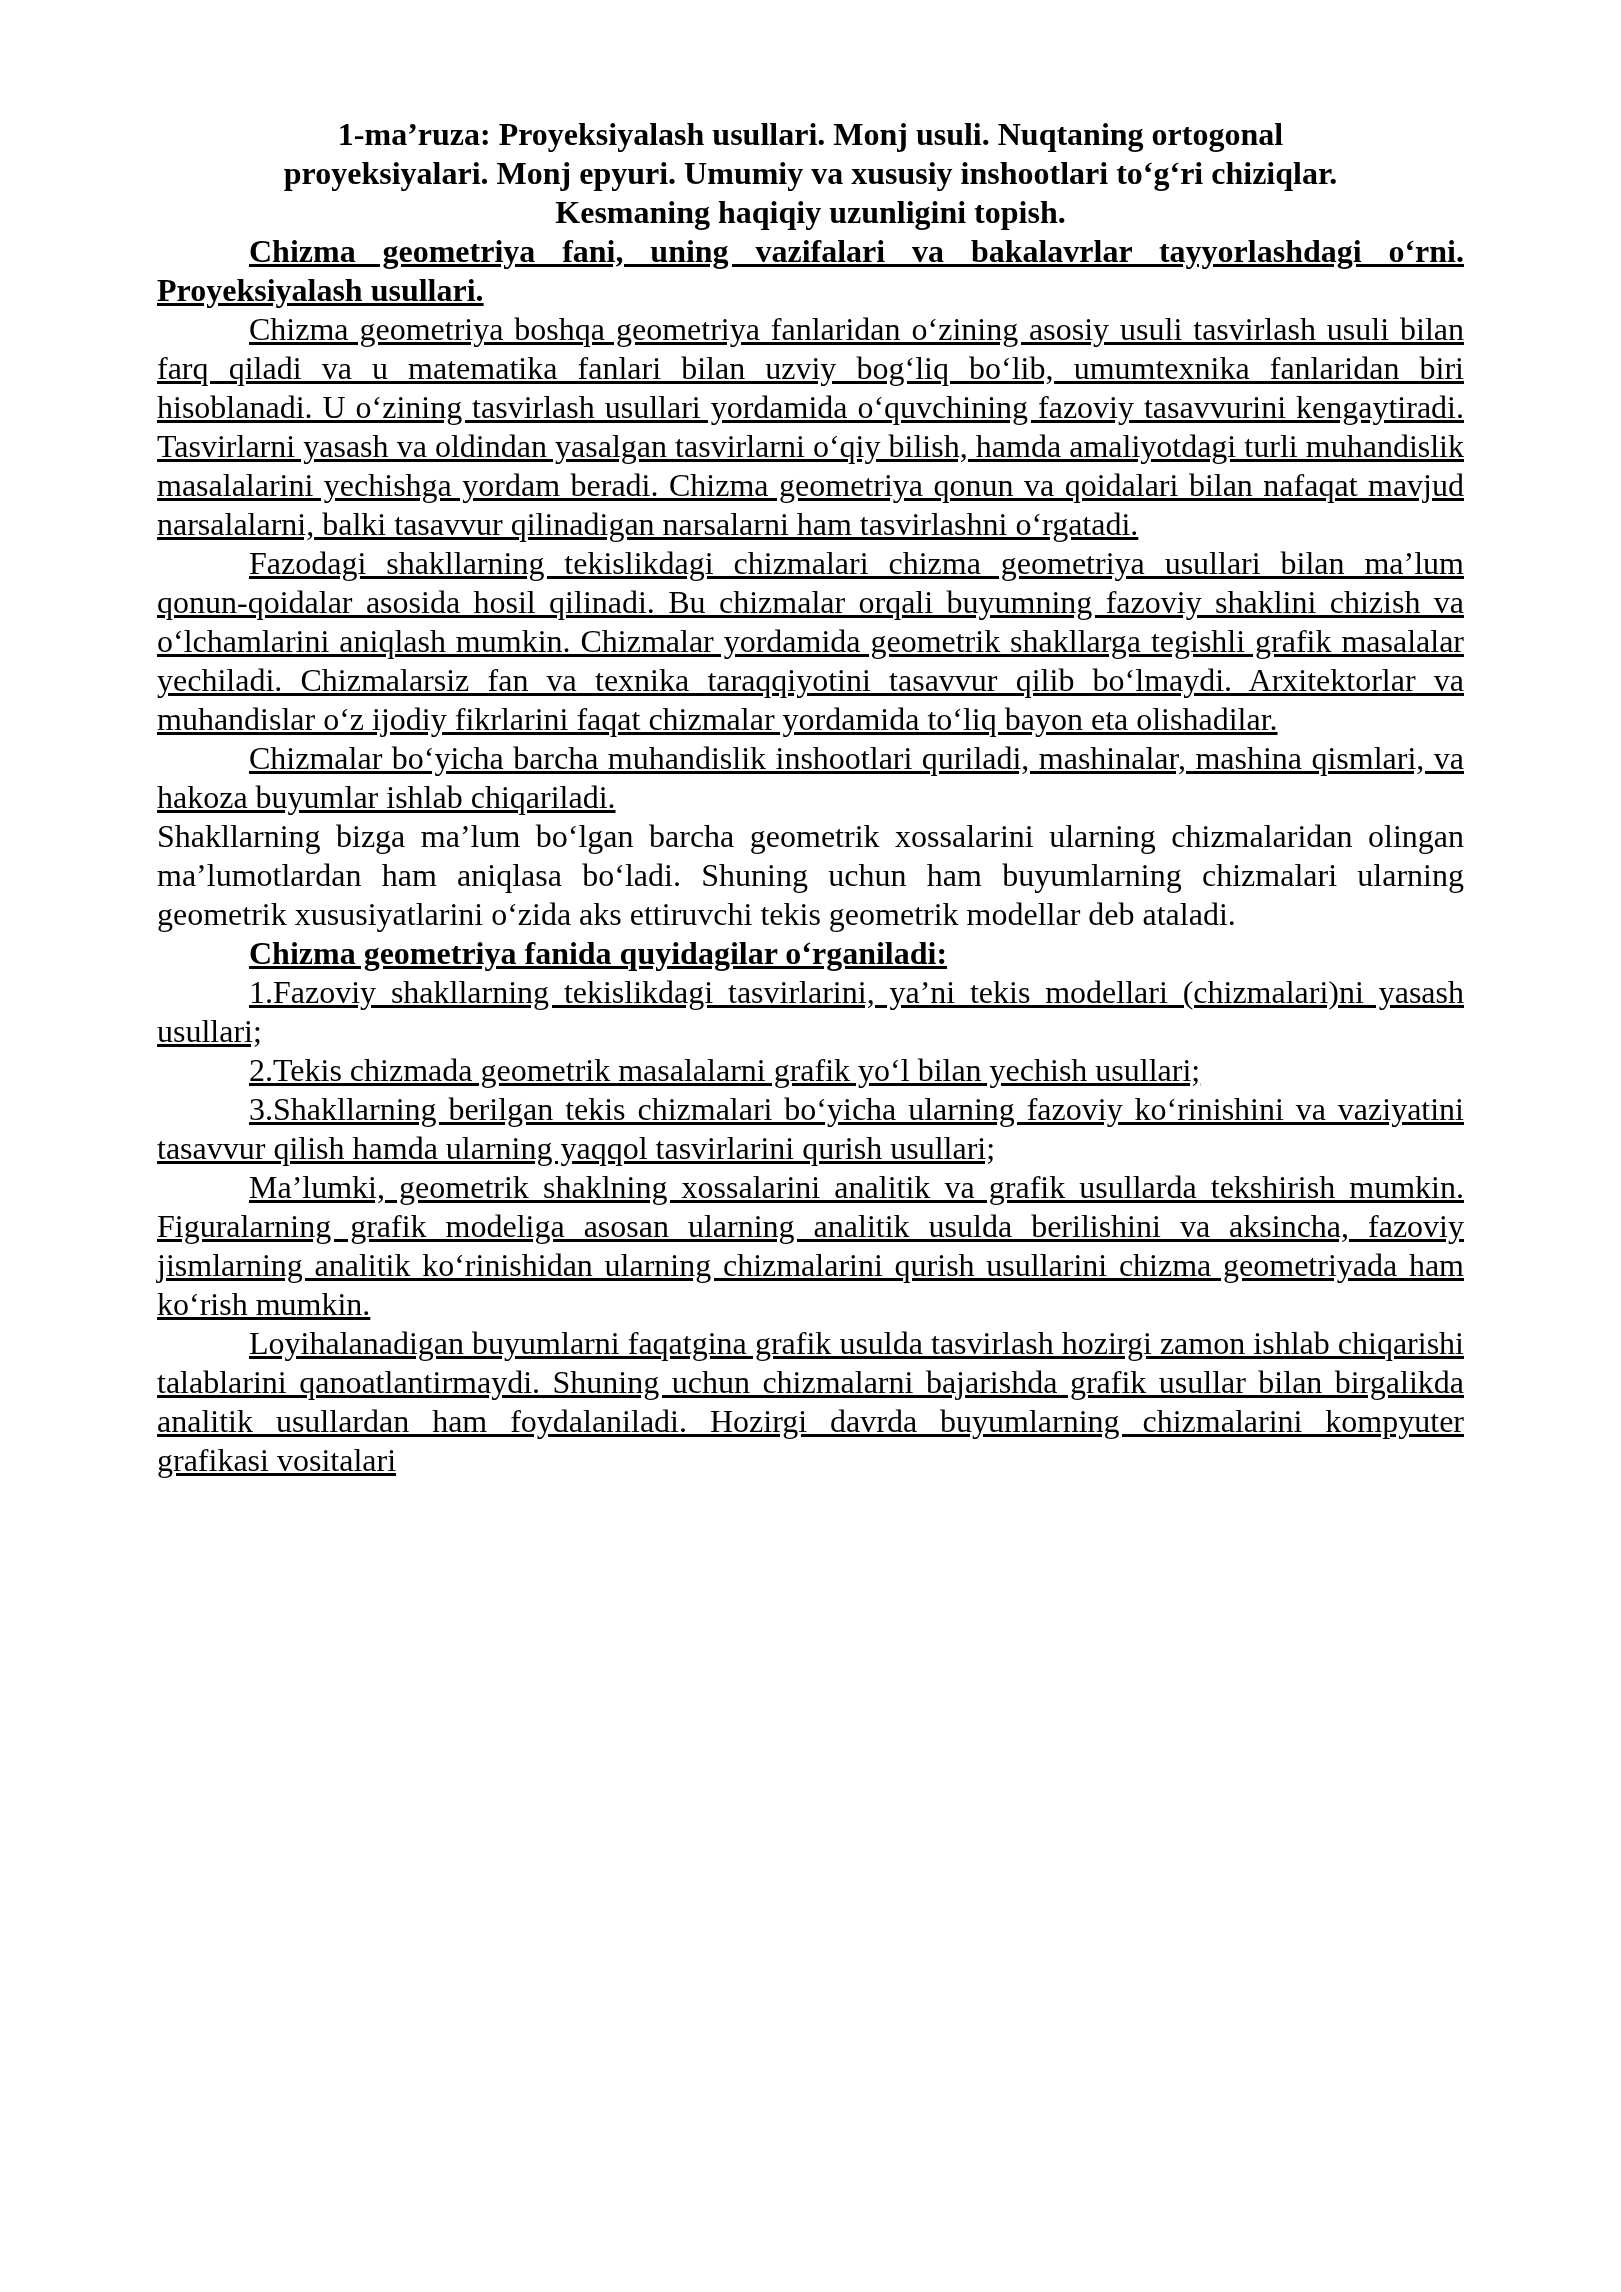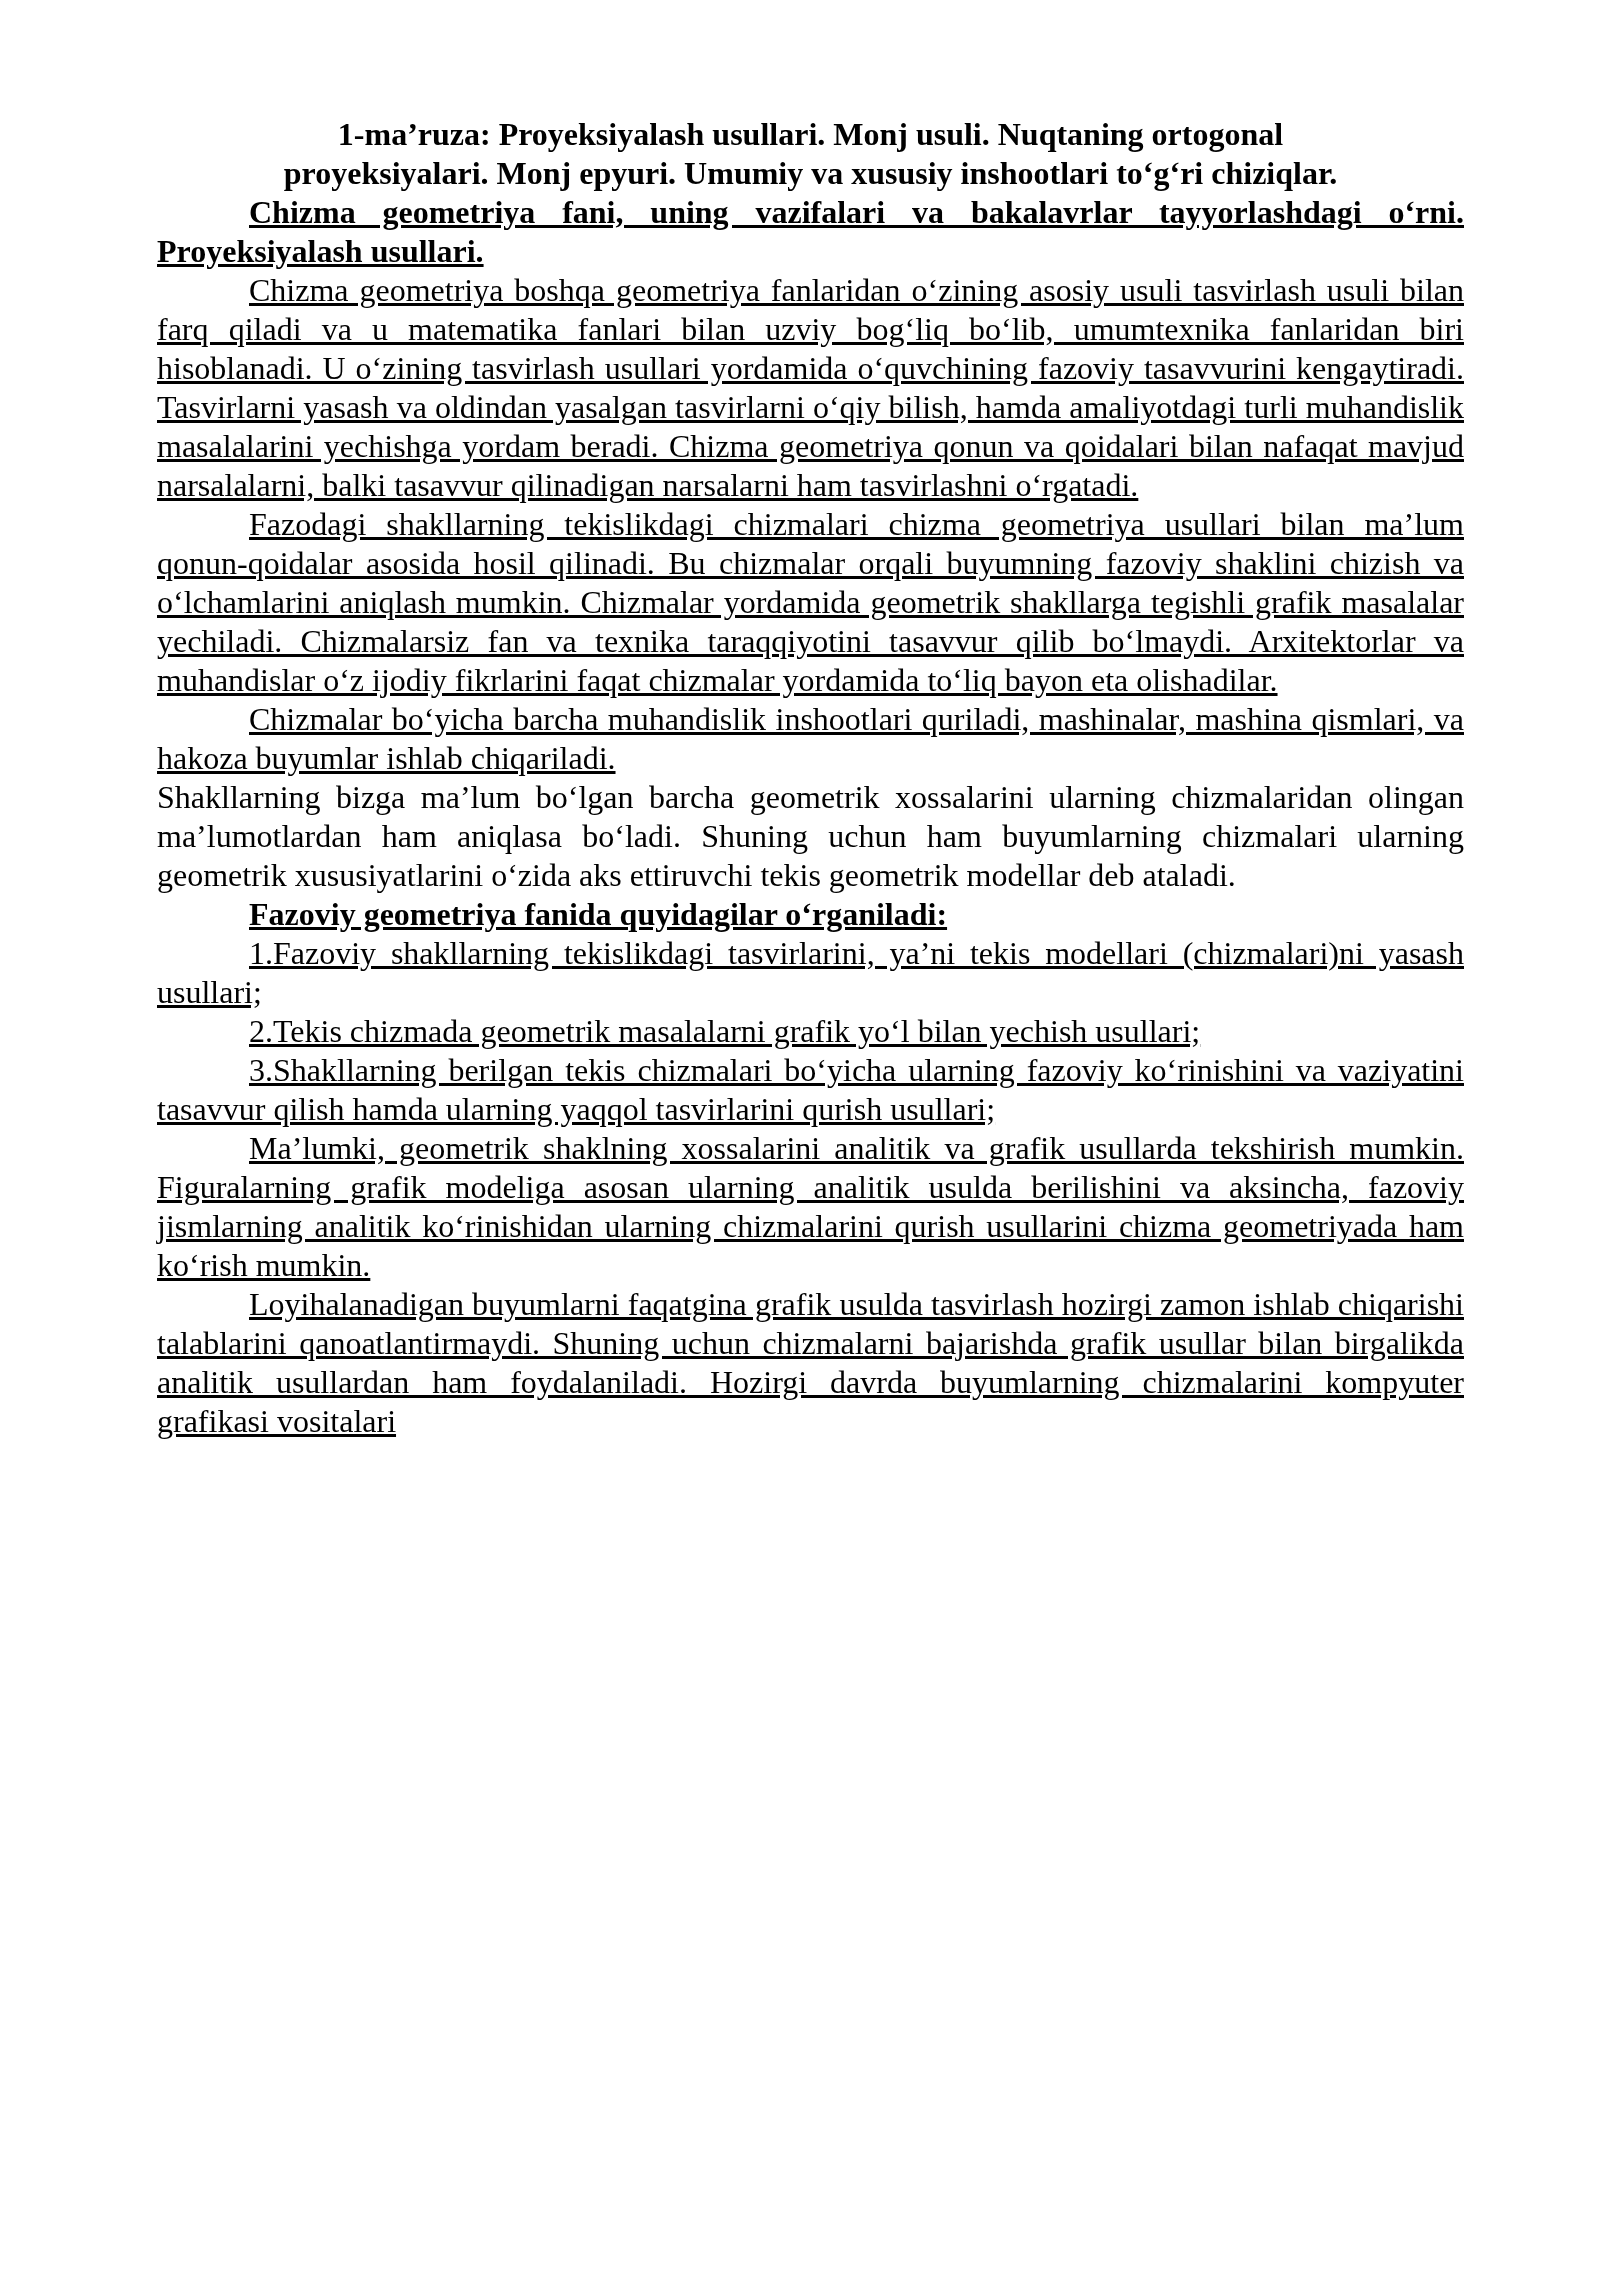--- a/index.html
+++ b/index.html
@@ -41,34 +41,35 @@
   }
 </style>
 </head>
 <body>
 
 <div class="page">
 
   <div class="doc-title">
     <div>1-ma’ruza: Proyeksiyalash usullari. Monj usuli. Nuqtaning ortogonal</div>
     <div>proyeksiyalari. Monj epyuri. Umumiy va xususiy inshootlari toʻgʻri chiziqlar.</div>
+    <div>Kesmaning haqiqiy uzunligini topish.</div>
   </div>
 
   <p class="para indent bold">Chizma geometriya fani, uning vazifalari va bakalavrlar tayyorlashdagi oʻrni. Proyeksiyalash usullari.</p>
 
 
   <p class="para indent">Chizma geometriya boshqa geometriya fanlaridan oʻzining asosiy usuli tasvirlash usuli bilan farq qiladi va u matematika fanlari bilan uzviy bogʻliq boʻlib, umumtexnika fanlaridan biri hisoblanadi. U oʻzining tasvirlash usullari yordamida oʻquvchining fazoviy tasavvurini kengaytiradi. Tasvirlarni yasash va oldindan yasalgan tasvirlarni oʻqiy bilish, hamda amaliyotdagi turli muhandislik masalalarini yechishga yordam beradi. Chizma geometriya qonun va qoidalari bilan nafaqat mavjud narsalalarni, balki tasavvur qilinadigan narsalarni ham tasvirlashni oʻrgatadi.</p>
 
   <p class="para indent">Fazodagi shakllarning tekislikdagi chizmalari chizma geometriya usullari bilan ma’lum qonun-qoidalar asosida hosil qilinadi. Bu chizmalar orqali buyumning fazoviy shaklini chizish va oʻlchamlarini aniqlash mumkin. Chizmalar yordamida geometrik shakllarga tegishli grafik masalalar yechiladi. Chizmalarsiz fan va texnika taraqqiyotini tasavvur qilib boʻlmaydi. Arxitektorlar va muhandislar oʻz ijodiy fikrlarini faqat chizmalar yordamida toʻliq bayon eta olishadilar.</p>
 
   <p class="para indent">Chizmalar boʻyicha barcha muhandislik inshootlari quriladi, mashinalar, mashina qismlari, va hakoza buyumlar ishlab chiqariladi.</p>
 
   <p class="para">Shakllarning bizga ma’lum boʻlgan barcha geometrik xossalarini ularning chizmalaridan olingan ma’lumotlardan ham aniqlasa boʻladi. Shuning uchun ham buyumlarning chizmalari ularning geometrik xususiyatlarini oʻzida aks ettiruvchi tekis geometrik modellar deb ataladi.</p>
 
-  <p class="para indent bold">Fazoviy geometriya fanida quyidagilar oʻrganiladi:</p>
+  <p class="para indent bold">Chizma geometriya fanida quyidagilar oʻrganiladi:</p>
 
   <p class="para indent">1.Fazoviy shakllarning tekislikdagi tasvirlarini, ya’ni tekis modellari (chizmalari)ni yasash usullari;</p>
 
   <p class="para indent">2.Tekis chizmada geometrik masalalarni grafik yoʻl bilan yechish usullari;</p>
 
   <p class="para indent">3.Shakllarning berilgan tekis chizmalari boʻyicha ularning fazoviy koʻrinishini va vaziyatini tasavvur qilish hamda ularning yaqqol tasvirlarini qurish usullari;</p>
 
 
   <p class="para indent">Ma’lumki, geometrik shaklning xossalarini analitik va grafik usullarda tekshirish mumkin. Figuralarning grafik modeliga asosan ularning analitik usulda berilishini va aksincha, fazoviy jismlarning analitik koʻrinishidan ularning chizmalarini qurish usullarini chizma geometriyada ham koʻrish mumkin.</p>
 

